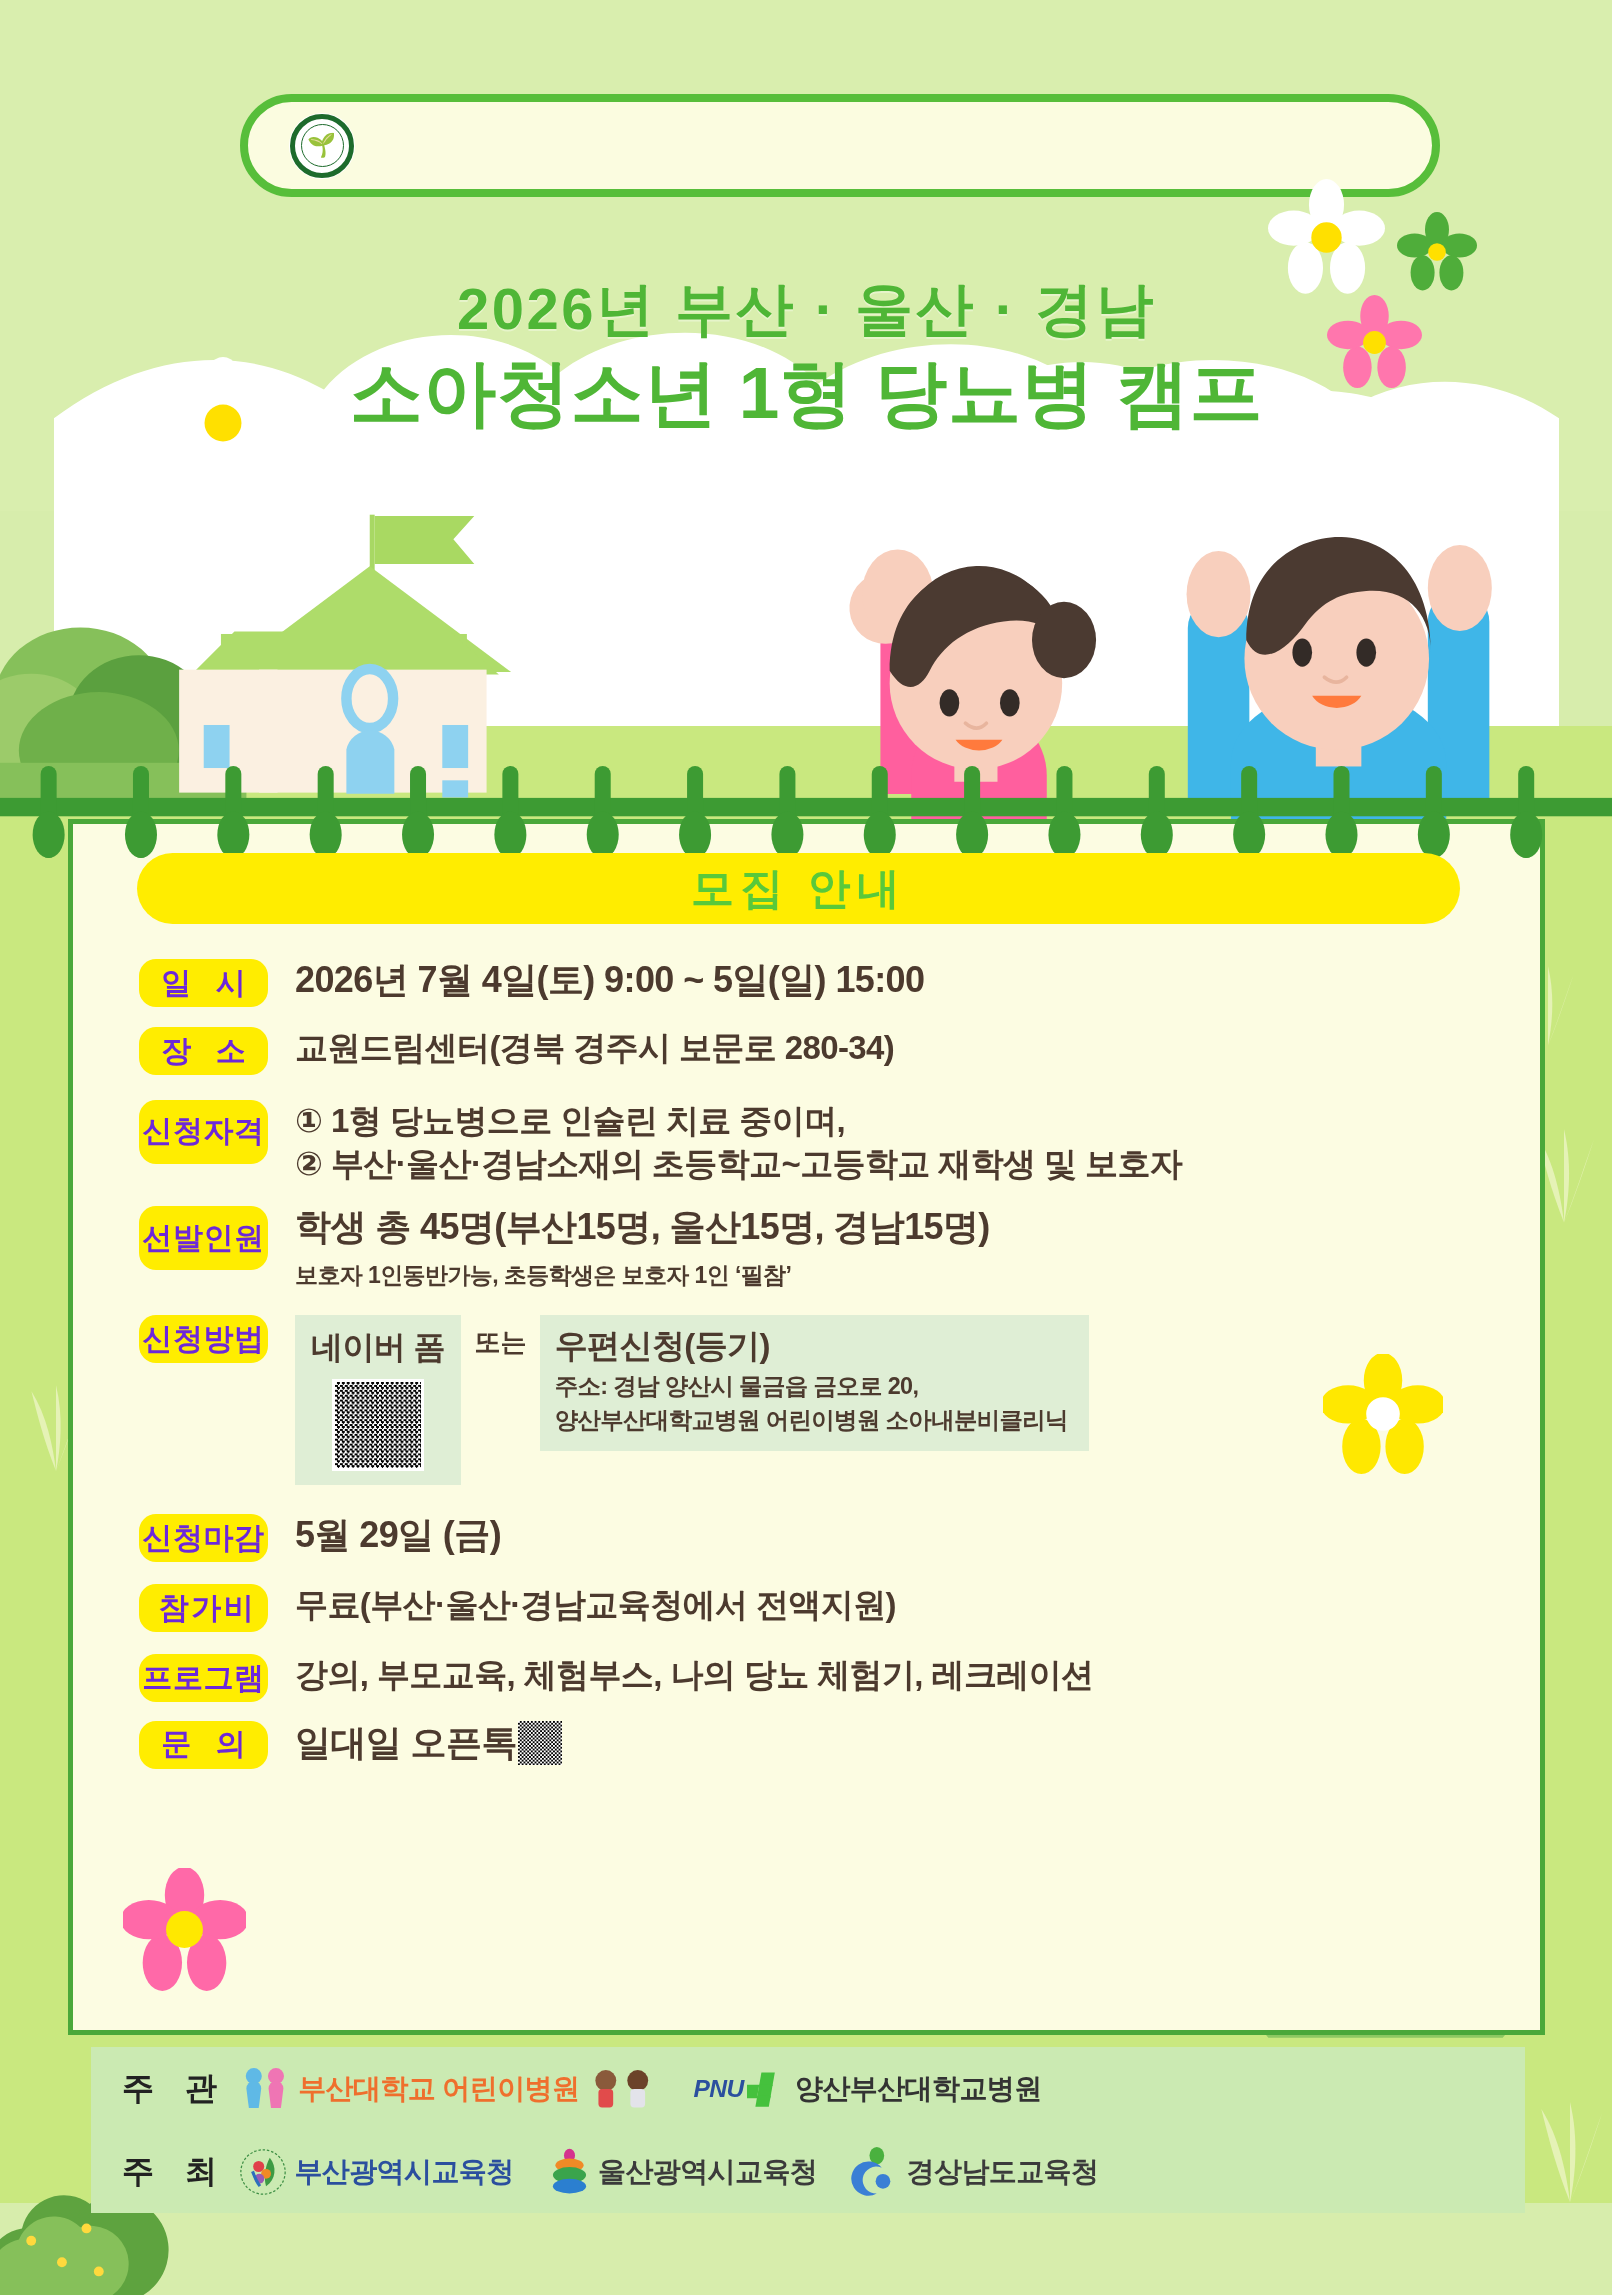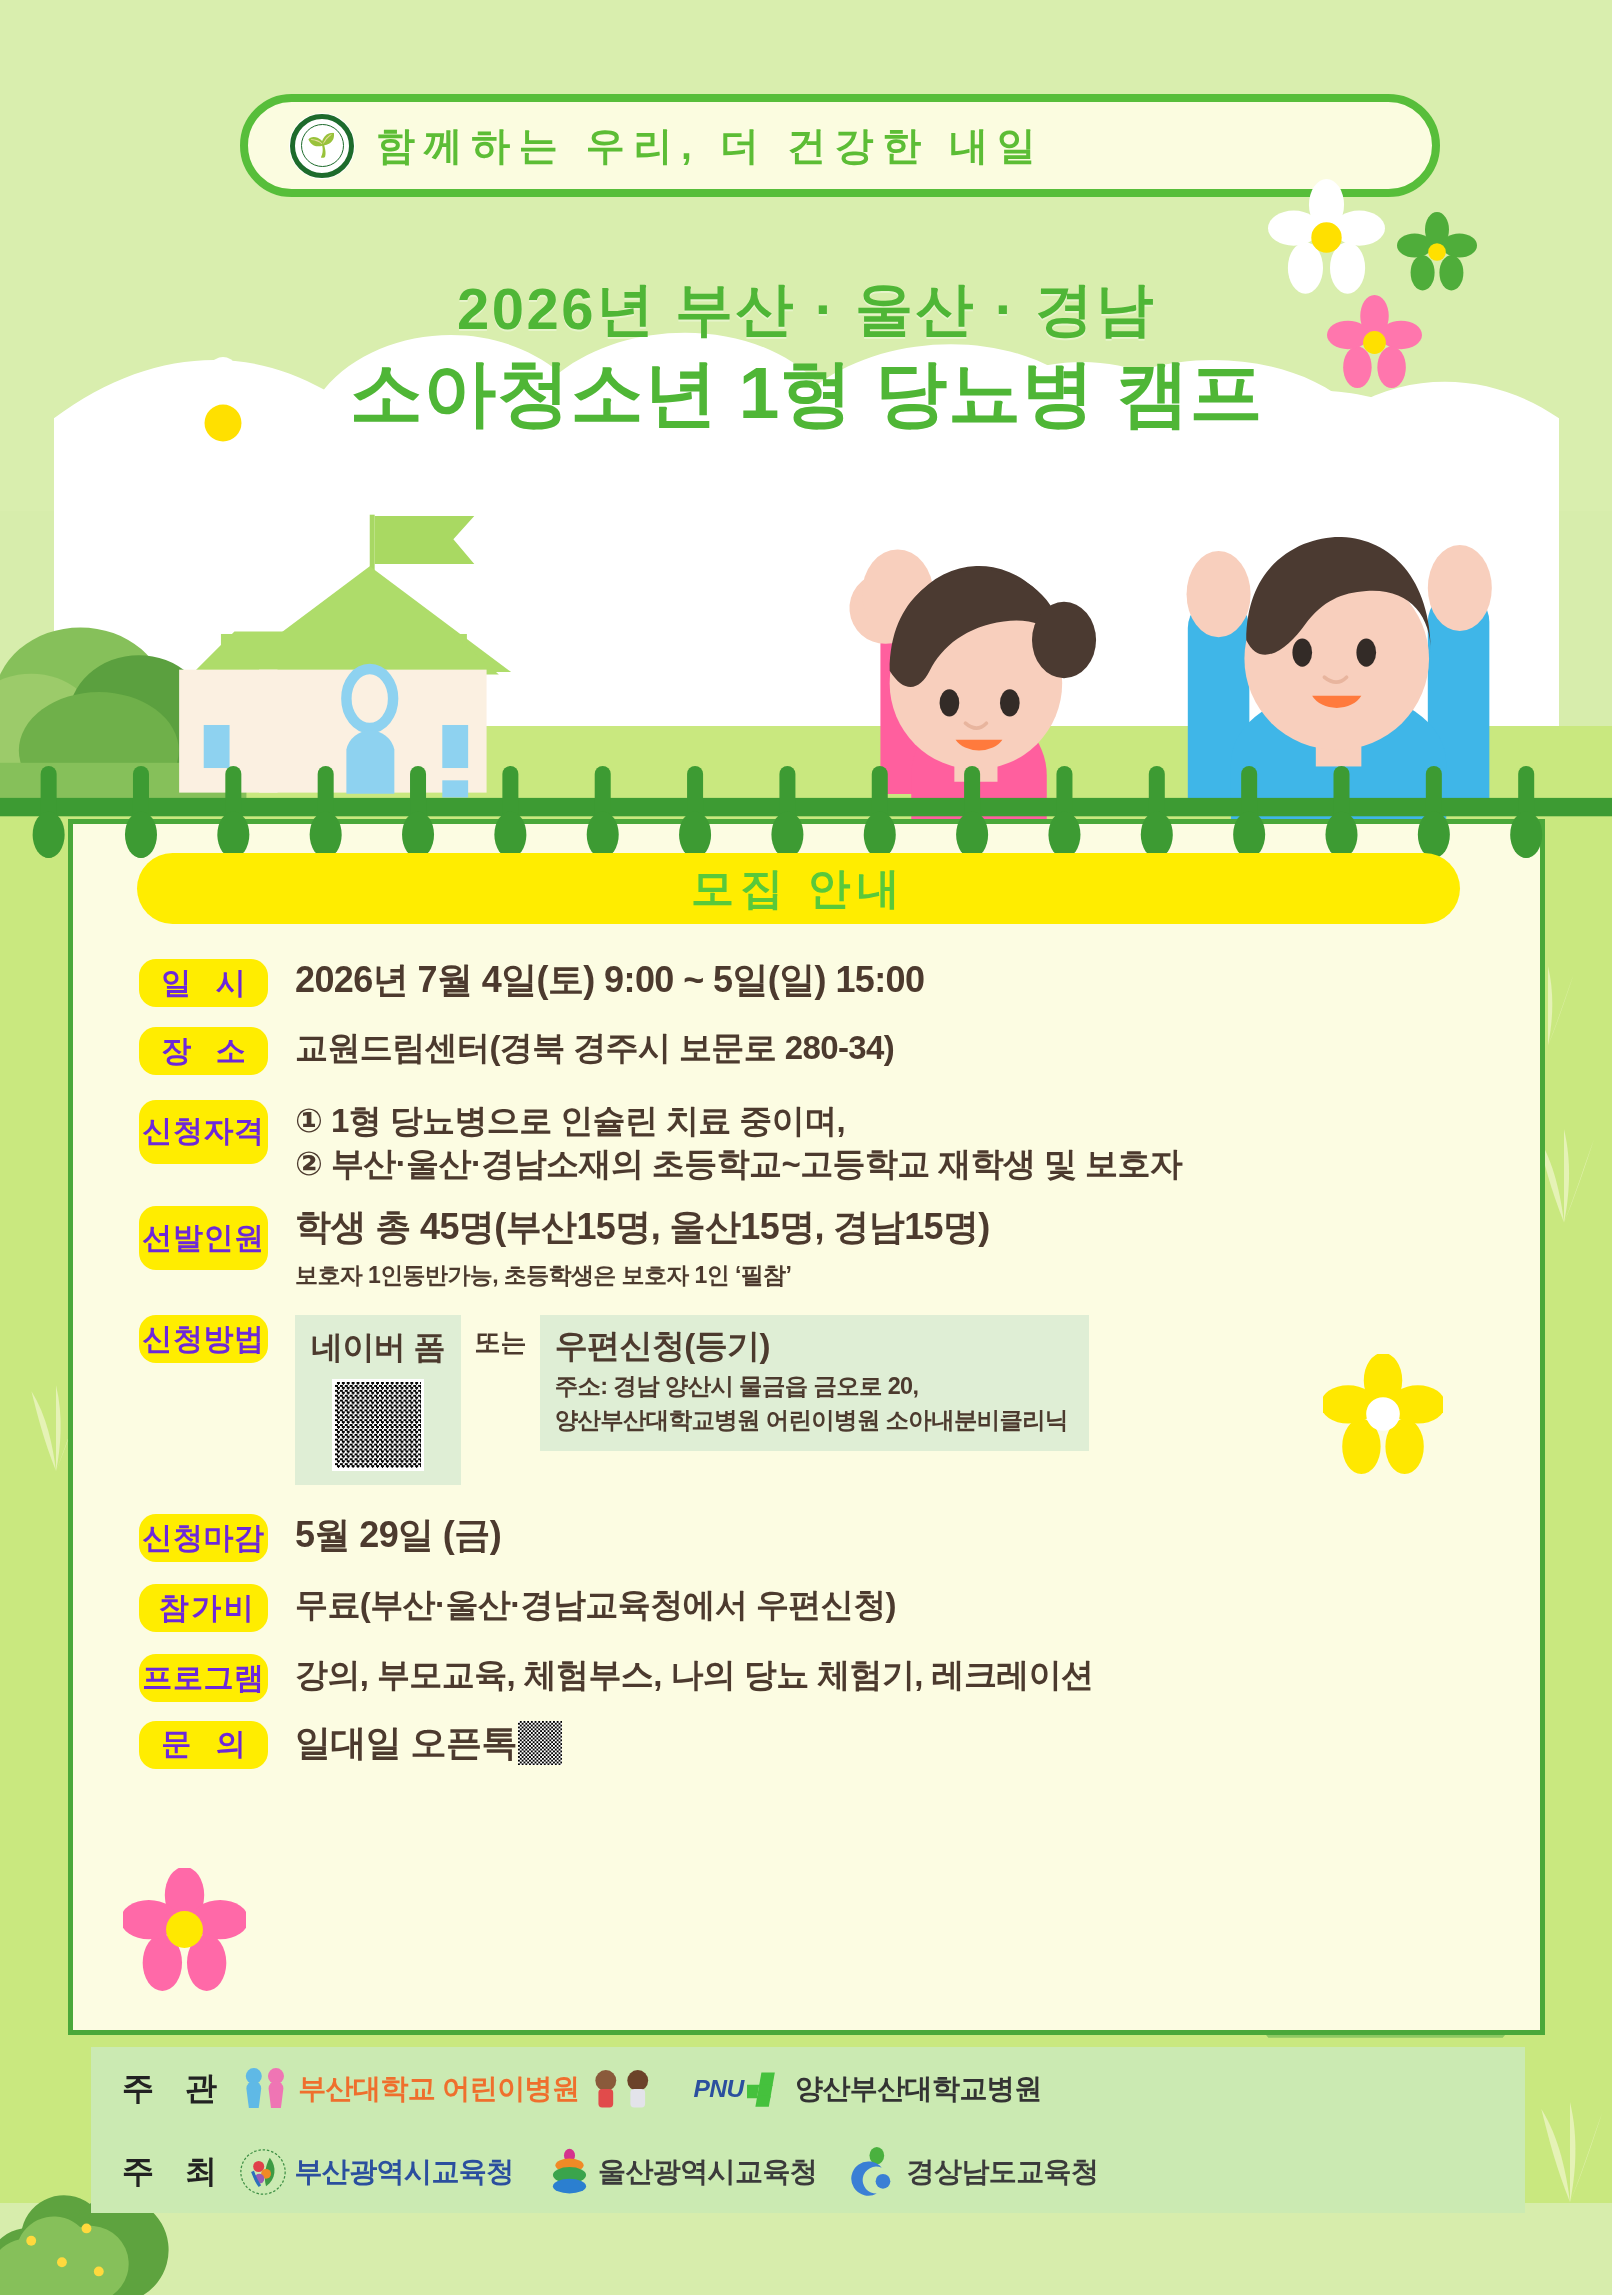--- a/index.html
+++ b/index.html
@@ -190,21 +190,20 @@
     <path d="M332,340 q20,16 36,0" fill="none" stroke="#e8b59e" stroke-width="6" stroke-linecap="round"></path>
     <path d="M312,370 a44,34 0 0 0 80,0 Z" fill="#ff7a3d"></path>
   </svg>
 
   <div class="ribbon">
     <div class="ribbon-logo">
       <div class="outer">
           <div class="inner">🌱</div>
         </div>
     </div>
-    <div class="ribbon-text">함께하는 우리, 더 건강한 내일</div>
   </div>
 
   <div class="title1">2026년 부산 · 울산 · 경남</div>
   <div class="title2">소아청소년 1형 당뇨병 캠프</div>
 
   <svg style="position:absolute;left:1268px;top:179px;z-index:26;" width="117" height="117" viewBox="0 0 100 100">
     <g fill="#ffffff">
         <ellipse cx="50" cy="22" rx="15" ry="22"></ellipse>
         <ellipse cx="78" cy="42" rx="22" ry="15"></ellipse>
         <ellipse cx="68" cy="76" rx="15" ry="22"></ellipse>
@@ -343,21 +342,21 @@
     <div class="row" style="margin-top:29.5px;">
       <div class="tag">신청마감</div>
       <div class="val">
         <div class="big">5월 29일 (금)</div>
       </div>
     </div>
 
     <div class="row" style="margin-top:22px;">
       <div class="tag sp" style="letter-spacing:2.5px;">참가비</div>
       <div class="val">
-        <div class="big2">무료(부산·울산·경남교육청에서 우편신청)</div>
+        <div class="big2">무료(부산·울산·경남교육청에서 전액지원)</div>
       </div>
     </div>
 
     <div class="row" style="margin-top:22px;">
       <div class="tag">프로그램</div>
       <div class="val">
         <div class="big2">강의, 부모교육, 체험부스, 나의 당뇨 체험기, 레크레이션</div>
       </div>
     </div>
 

